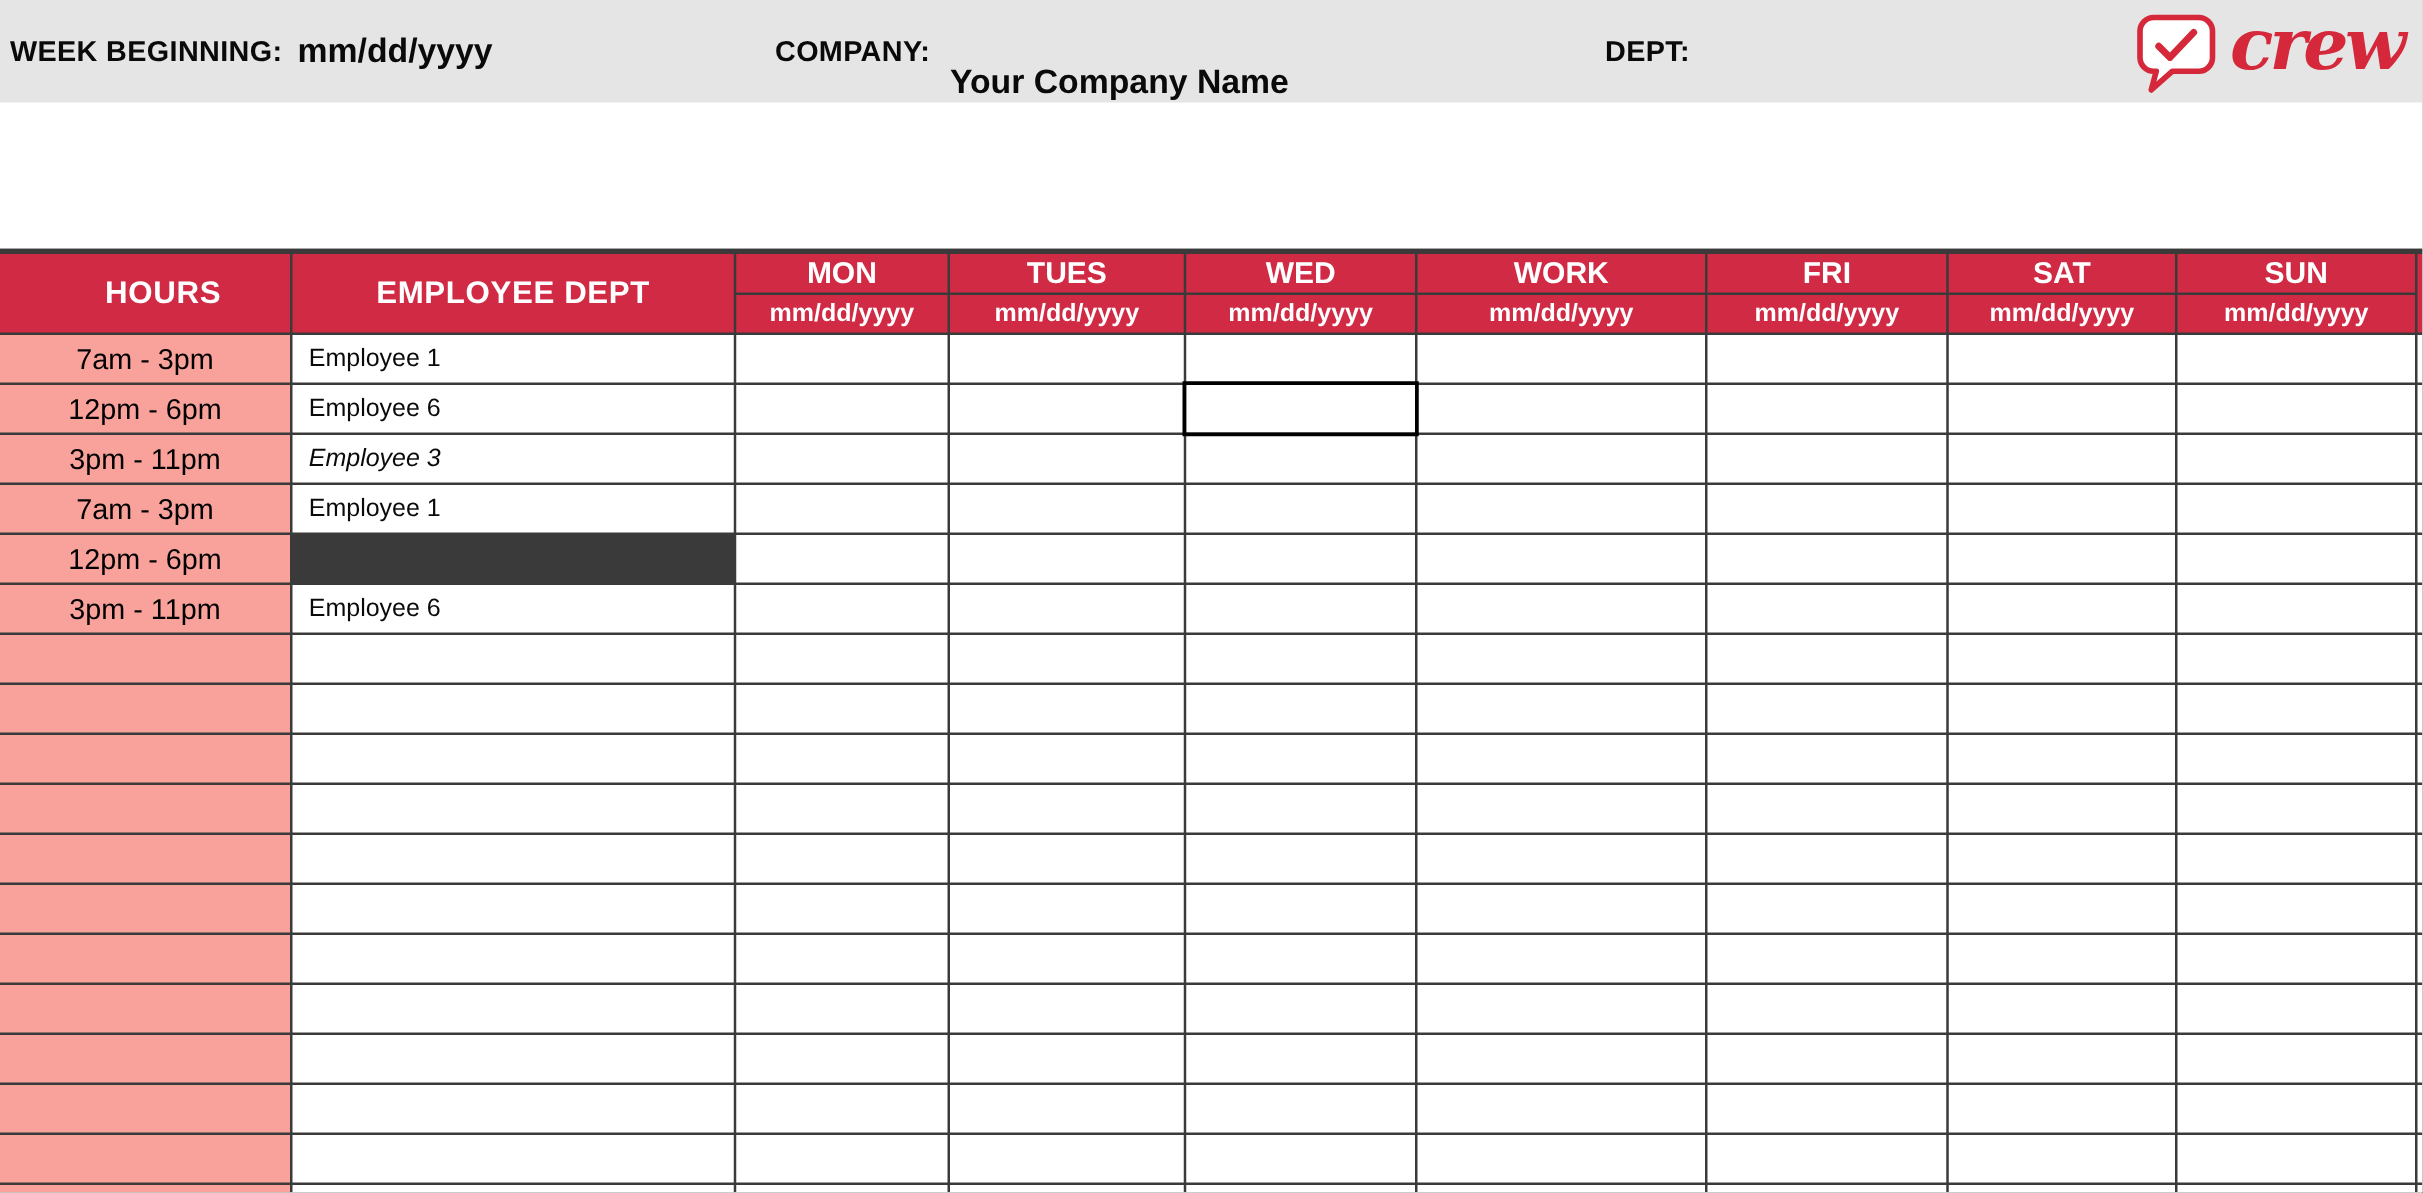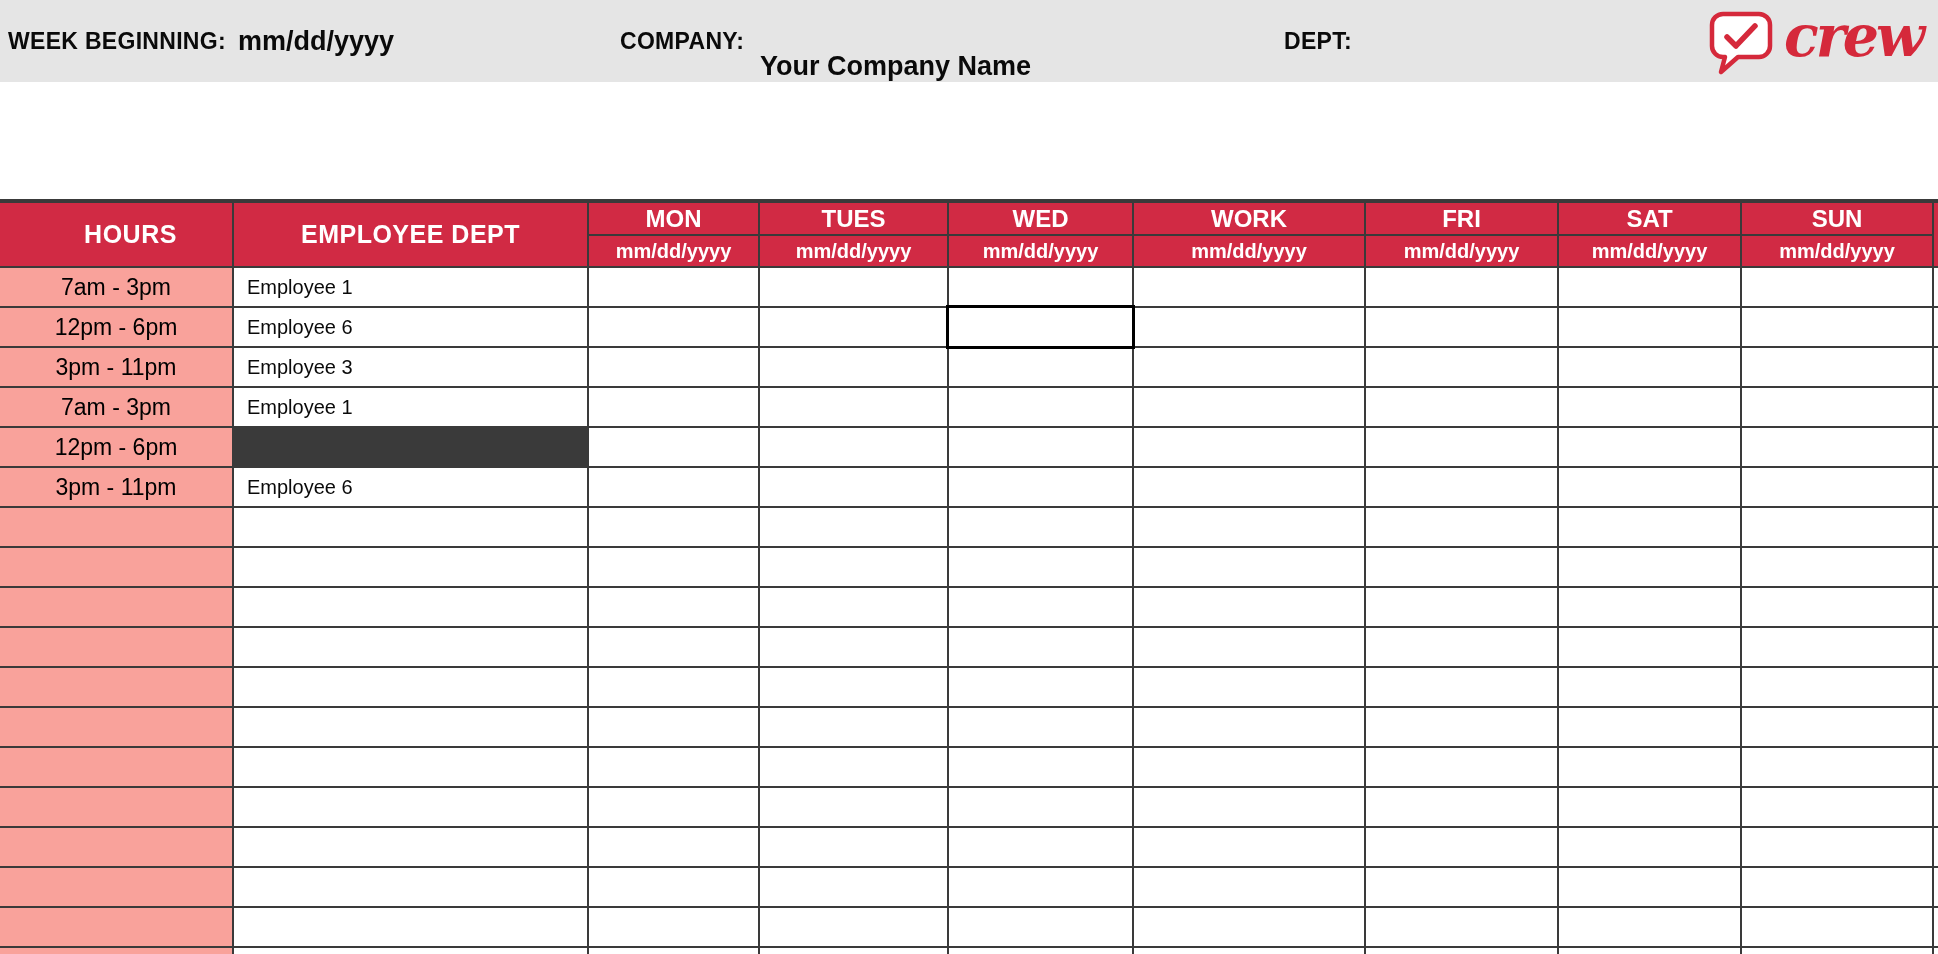--- a/index.html
+++ b/index.html
@@ -119,21 +119,21 @@
       <div class="emp" style="grid-area: 4 / 2;">Employee 6</div>
       <div class="cell" style="grid-area: 4 / 3;"></div>
       <div class="cell" style="grid-area: 4 / 4;"></div>
       <div class="cell sel" style="grid-area: 4 / 5;"></div>
       <div class="cell" style="grid-area: 4 / 6;"></div>
       <div class="cell" style="grid-area: 4 / 7;"></div>
       <div class="cell" style="grid-area: 4 / 8;"></div>
       <div class="cell" style="grid-area: 4 / 9;"></div>
       <div class="cell" style="grid-area: 4 / 10;"></div>
       <div class="hours" style="grid-area: 5 / 1;">3pm - 11pm</div>
-      <div class="emp" style="grid-area: 5 / 2;">Employee 3</div>
+      <div class="emp" style="grid-area: 5 / 2; font-style: italic;">Employee 3</div>
       <div class="cell" style="grid-area: 5 / 3;"></div>
       <div class="cell" style="grid-area: 5 / 4;"></div>
       <div class="cell" style="grid-area: 5 / 5;"></div>
       <div class="cell" style="grid-area: 5 / 6;"></div>
       <div class="cell" style="grid-area: 5 / 7;"></div>
       <div class="cell" style="grid-area: 5 / 8;"></div>
       <div class="cell" style="grid-area: 5 / 9;"></div>
       <div class="cell" style="grid-area: 5 / 10;"></div>
       <div class="hours" style="grid-area: 6 / 1;">7am - 3pm</div>
       <div class="emp" style="grid-area: 6 / 2;">Employee 1</div>

